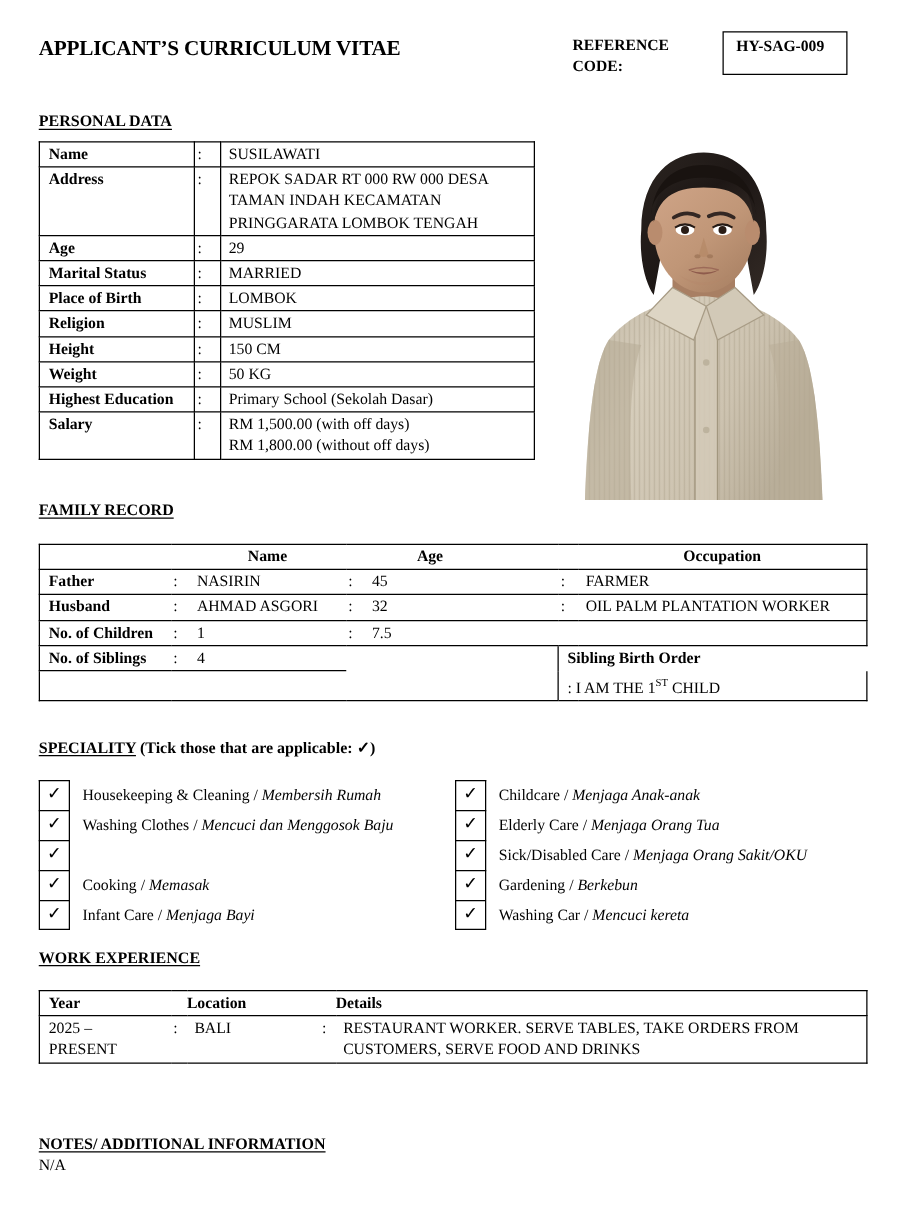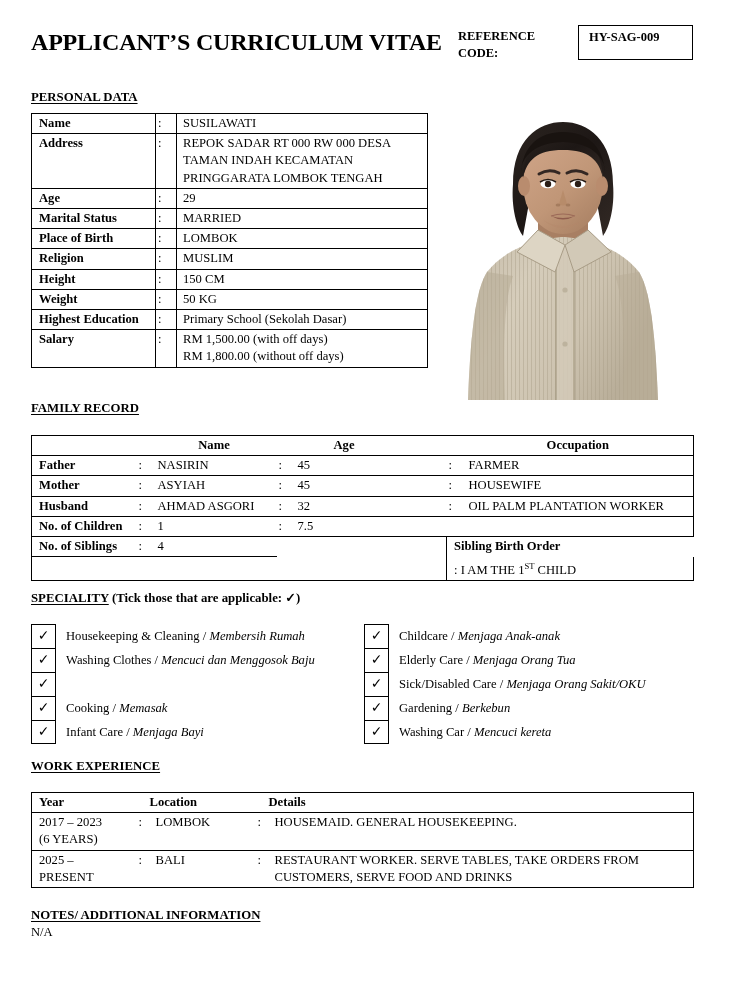--- a/index.html
+++ b/index.html
@@ -23,38 +23,38 @@
     background: #ffffff;
   }
 
   
   .doc-title {
     position: absolute;
     left: 31px;
     top: 29px;
     font-family: "Liberation Serif", serif;
     font-weight: bold;
-    font-size: 24px;
+    font-size: 17px;
     letter-spacing: -0.2px;
     white-space: nowrap;
   }
   .ref-label {
     position: absolute;
     left: 458px;
     top: 28px;
     width: 110px;
     font-weight: bold;
     font-size: 12.5px;
     line-height: 17px;
   }
   .ref-box {
     position: absolute;
     left: 578px;
     top: 25px;
-    width: 115px;
+    width: 100px;
     height: 35px;
     border: 1.4px solid #000;
     box-sizing: border-box;
     padding-left: 23px;
   }
   .ref-box-text {
     position: absolute;
     left: 10px;
     top: 4px;
     font-weight: bold;
@@ -350,29 +350,20 @@
       <tr>
         <td class="lbl nbr">Father</td>
         <td class="nbl nbr colon">:</td>
         <td class="nbl nbr val">NASIRIN</td>
         <td class="nbl nbr colon">:</td>
         <td class="nbl nbr val">45</td>
         <td class="nbl nbr colon">:</td>
         <td class="nbl val">FARMER</td>
       </tr>
 
-      <tr>
-        <td class="lbl nbr">Mother</td>
-        <td class="nbl nbr colon">:</td>
-        <td class="nbl nbr val">ASYIAH</td>
-        <td class="nbl nbr colon">:</td>
-        <td class="nbl nbr val">45</td>
-        <td class="nbl nbr colon">:</td>
-        <td class="nbl val">HOUSEWIFE</td>
-      </tr>
 
       <tr>
         <td class="lbl nbr">Husband</td>
         <td class="nbl nbr colon">:</td>
         <td class="nbl nbr val">AHMAD ASGORI</td>
         <td class="nbl nbr colon">:</td>
         <td class="nbl nbr val">32</td>
         <td class="nbl nbr colon">:</td>
         <td class="nbl val">OIL PALM PLANTATION WORKER</td>
       </tr>
@@ -472,28 +463,20 @@
     </colgroup>
     <tbody>
       <tr>
         <td class="lbl nbr">Year</td>
         <td class="nbl nbr"></td>
         <td class="nbl nbr bold">Location</td>
         <td class="nbl nbr"></td>
         <td class="nbl bold">Details</td>
       </tr>
       <tr>
-        <td class="nbr" style="white-space:pre-line; padding-left:7px;">2017 – 2023
-(6 YEARS)</td>
-        <td class="nbl nbr colon">:</td>
-        <td class="nbl nbr val">LOMBOK</td>
-        <td class="nbl nbr colon">:</td>
-        <td class="nbl val" style="white-space:pre-line;">HOUSEMAID. GENERAL HOUSEKEEPING.</td>
-      </tr>
-      <tr>
         <td class="nbr" style="white-space:pre-line; padding-left:7px;">2025 –
 PRESENT</td>
         <td class="nbl nbr colon">:</td>
         <td class="nbl nbr val">BALI</td>
         <td class="nbl nbr colon">:</td>
         <td class="nbl val" style="white-space:pre-line;">RESTAURANT WORKER. SERVE TABLES, TAKE ORDERS FROM
 CUSTOMERS, SERVE FOOD AND DRINKS</td>
       </tr>
     </tbody>
   </table>

